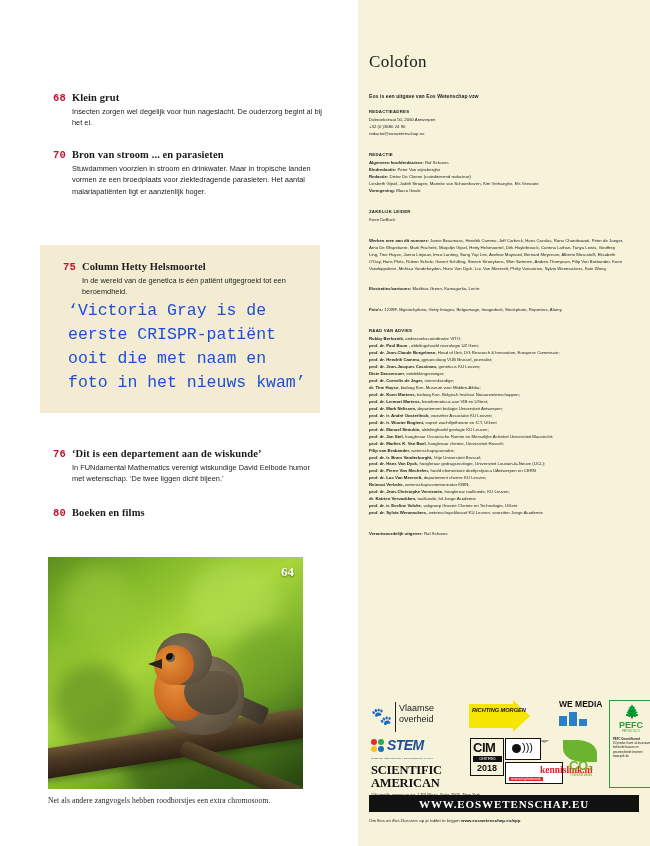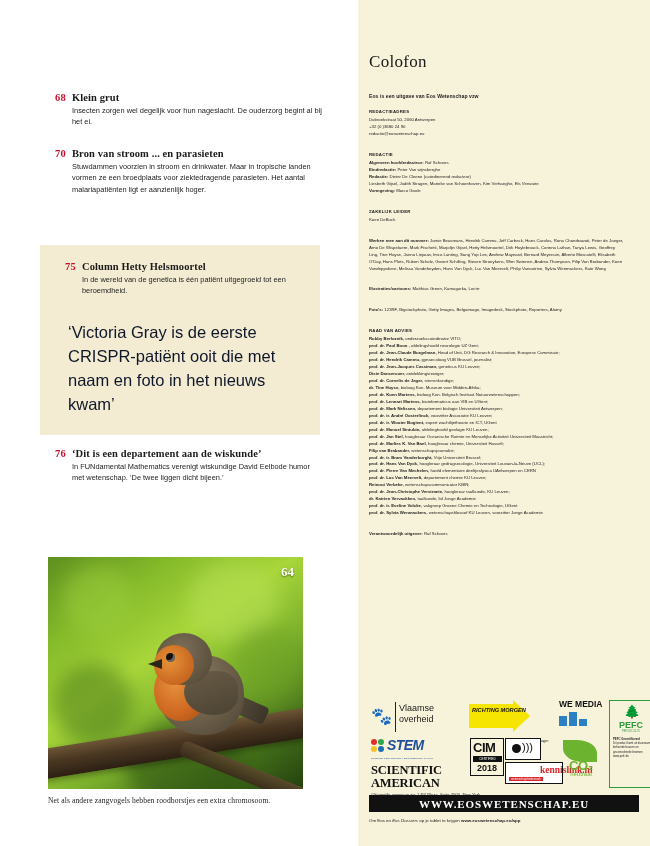--- a/index.html
+++ b/index.html
@@ -39,21 +39,21 @@
   }
 
   .toc-entry { margin-bottom: 14px; }
 
   .toc-head {
     display: flex;
     align-items: baseline;
     gap: 6px;
   }
   .toc-num {
-    font-family: Liberation Serif, serif;
+    font-family: Liberation Mono, monospace;
     font-weight: bold;
     font-size: 10.5px;
     color: #c8102e;
     min-width: 16px;
     text-align: right;
     letter-spacing: .2px;
   }
   .toc-title {
     font-family: "Liberation Serif", serif;
     font-weight: bold;
@@ -77,25 +77,25 @@
     left: 40px;
     top: 245px;
     width: 280px;
     background: #f3ecd2;
     padding: 16px 14px 18px 10px;
     box-sizing: border-box;
   }
   .callout .toc-head { margin-left: 10px; }
   .callout .toc-desc { margin-left: 32px; max-width: 235px; }
   .pull-quote {
-    font-family: Liberation Sans, sans-serif;
+    font-family: Liberation Mono, monospace;
     font-size: 16.5px;
     line-height: 1.45;
-    color: #0f172a;
-    margin: 24px 0 0 18px;
+    color: #1d4ed8;
+    margin: 1px 0 0 18px;
     max-width: 240px;
   }
 
   .toc-lower {
     position: absolute;
     left: 50px;
     top: 448px;
     width: 285px;
   }
 
@@ -490,20 +490,26 @@
     <div class="toc-lower">
 
       <div class="toc-entry">
         <div class="toc-head">
           <span class="toc-num">76</span>
           <span class="toc-title">‘Dit is een departement aan de wiskunde’</span>
         </div>
         <div class="toc-desc">In FUNdamental Mathematics verenigt wiskundige David Eelbode humor met wetenschap. ‘De twee liggen dicht bijeen.’</div>
       </div>
 
+      <div class="toc-entry" style="margin-top:22px;">
+        <div class="toc-head">
+          <span class="toc-num">80</span>
+          <span class="toc-title">Boeken en films</span>
+        </div>
+      </div>
 
     </div>
 
     <div id="photo-block">
       <div id="bird-photo">
         <span class="bokeh b1"></span>
         <span class="bokeh b2"></span>
         <span class="bokeh b3"></span>
         <span class="bokeh b4"></span>
         <span class="bokeh b5"></span>

